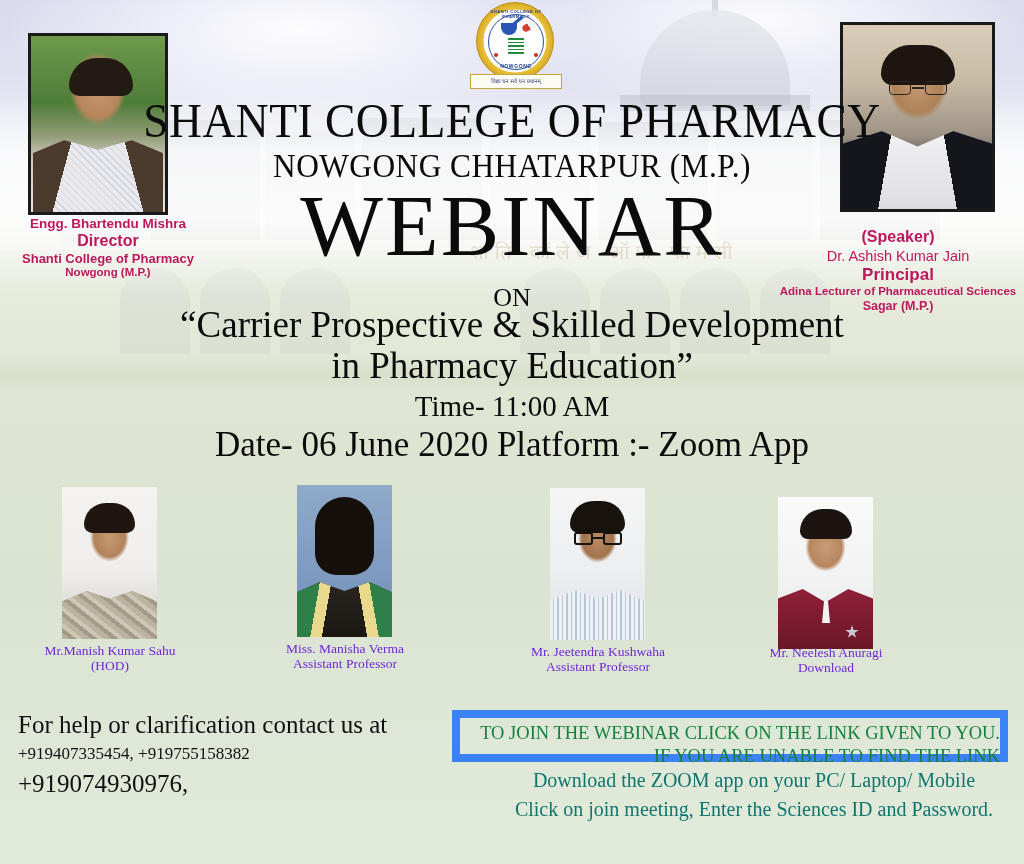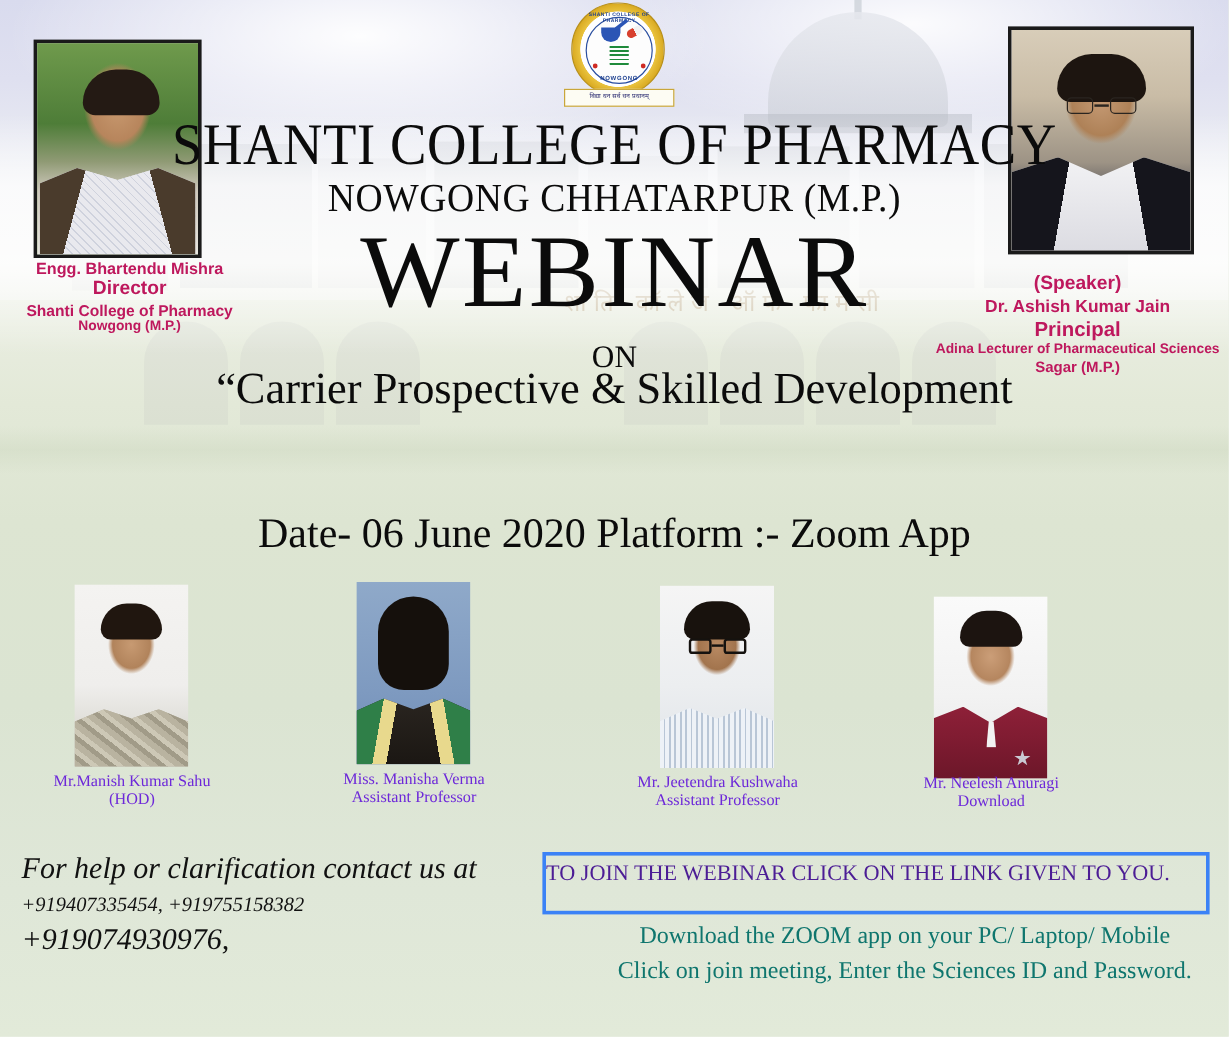--- a/index.html
+++ b/index.html
@@ -283,21 +283,21 @@
   }
   #caption-speaker {
     left: 772px; top: 228px;
     width: 252px;
   }
   .cap-l1 { font-size: 13.5px; font-weight: bold; }
   .cap-l2 { font-size: 16px; font-weight: bold; }
   .cap-l3 { font-size: 13px; font-weight: bold; }
   .cap-l4 { font-size: 11.5px; font-weight: bold; }
   .cap-speaker-tag { font-size: 16px; font-weight: bold; margin-bottom: 1px; }
-  .cap-sp-name { font-size: 14.5px; font-weight: bold; }
+  .cap-sp-name { font-size: 14.5px; font-weight: normal; }
   .cap-sp-role { font-size: 17px; font-weight: bold; }
   .cap-sp-inst { font-size: 11.5px; font-weight: bold; }
   .cap-sp-city { font-size: 12.5px; font-weight: bold; }
 
   
   .head {
     position: absolute;
     width: 1024px;
     text-align: center;
     color: #0b0b0b;
@@ -498,36 +498,35 @@
     z-index: 2;
   }
 
   
   #contact-block {
     position: absolute;
     left: 18px; top: 708px;
     width: 430px;
     font-family: "Liberation Serif", serif;
     color: #111;
-    font-style: italic;
   }
   #contact-heading { font-size: 25px; line-height: 1.35; }
   #contact-phones-1 { font-size: 17px; line-height: 1.45; }
   #contact-phones-2 { font-size: 25px; line-height: 1.45; }
 
   
   #join-box {
     position: absolute;
     left: 452px; top: 710px;
     width: 556px; height: 52px;
-    border: 3px solid #3b82f6;
+    border: 8px solid #3b82f6;
     box-sizing: border-box;
-    text-align: left;
+    text-align: right;
     font-family: "Liberation Serif", serif;
-    color: #4c1d95;
+    color: #15803d;
   }
   #join-line1 { font-size: 18.5px; line-height: 1.25; padding-top: 4px; }
   #join-line2 { font-size: 18.5px; line-height: 1.2; }
   #join-sub {
     position: absolute;
     left: 476px; top: 765px;
     width: 556px;
     text-align: center;
     font-family: "Liberation Serif", serif;
     color: #0f766e;
@@ -607,20 +606,22 @@
     <div class="cap-sp-role">Principal</div>
     <div class="cap-sp-inst">Adina Lecturer of Pharmaceutical Sciences</div>
     <div class="cap-sp-city">Sagar (M.P.)</div>
   </div>
 
   <div class="head" id="title-college">SHANTI COLLEGE OF PHARMACY</div>
   <div class="head" id="title-place">NOWGONG CHHATARPUR (M.P.)</div>
   <div class="head" id="title-webinar">WEBINAR</div>
   <div class="head" id="title-on">ON</div>
   <div class="head" id="topic-line1">“Carrier Prospective &amp; Skilled Development</div>
+  <div class="head" id="topic-line2">in Pharmacy Education”</div>
+  <div class="head" id="time-line">Time- 11:00 AM</div>
   <div class="head" id="date-line">Date- 06 June 2020 Platform :- Zoom App</div>
 
   <div class="fac" id="faculty-0">
     <div class="fac-photo">
         <div class="fp0"></div>
       </div>
     <div class="fac-caption">
       <div>Mr.Manish Kumar Sahu</div>
       <div>(HOD)</div>
     </div>
@@ -666,19 +667,20 @@
   </div>
 
   <div id="contact-block">
     <div id="contact-heading">For help or clarification contact us at</div>
     <div id="contact-phones-1">+919407335454, +919755158382</div>
     <div id="contact-phones-2">+919074930976,</div>
   </div>
 
   <div id="join-box">
     <div id="join-line1">TO JOIN THE WEBINAR CLICK ON THE LINK GIVEN TO YOU.</div>
+    <div id="join-line2">IF YOU ARE UNABLE TO FIND THE LINK</div>
   </div>
   <div id="join-sub">
     <div id="join-sub-1">Download the ZOOM app on your PC/ Laptop/ Mobile</div>
     <div id="join-sub-2">Click on join meeting, Enter the Sciences ID and Password.</div>
   </div>
 
 </div>
 
 </body></html>

